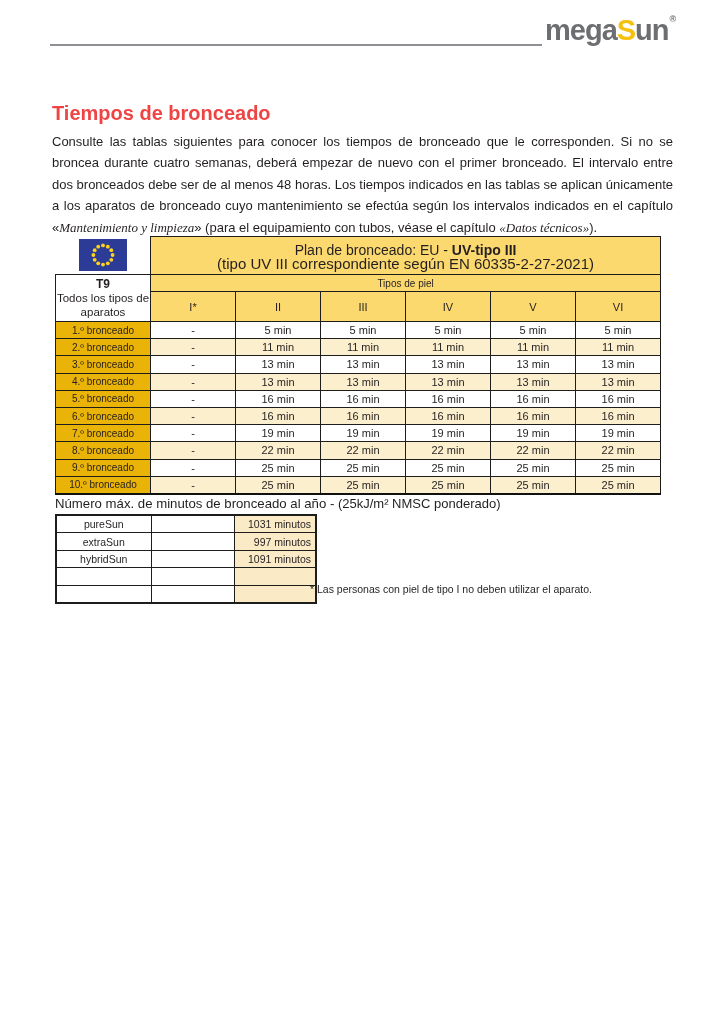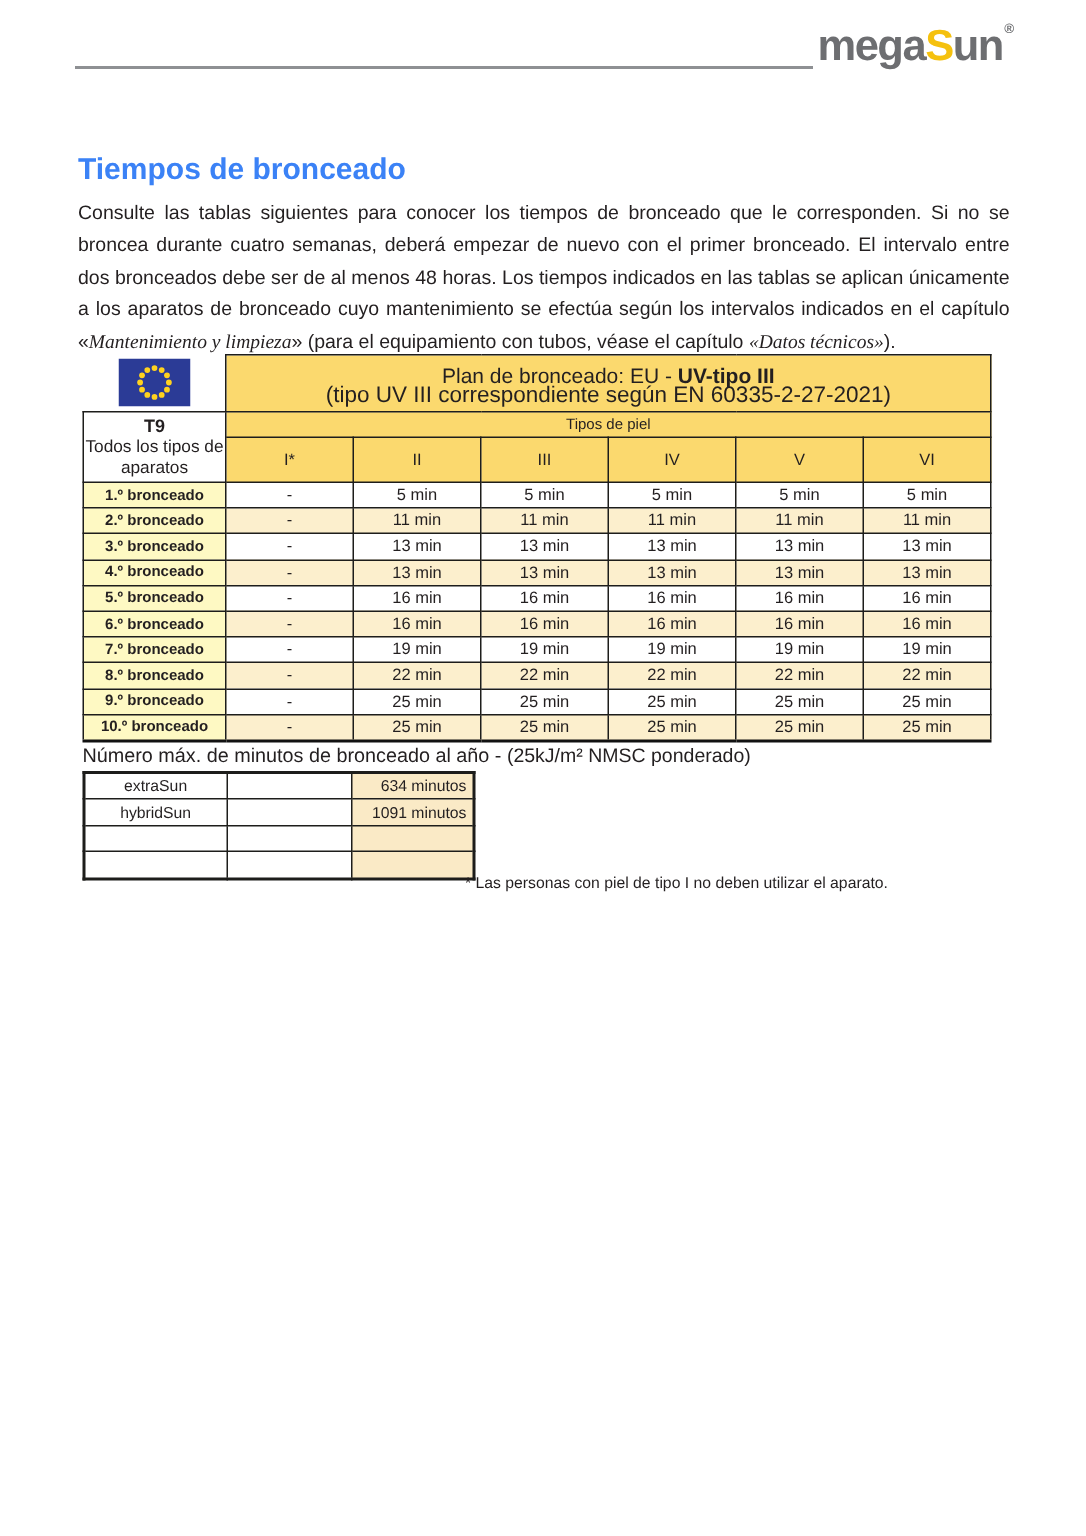--- a/index.html
+++ b/index.html
@@ -7,39 +7,39 @@
         font-family:"Liberation Sans",sans-serif;color:#231f20;overflow:hidden;}
 
   
   .topline{position:absolute;left:50px;top:44px;width:492px;height:2px;background:#8e9093;}
   .logo{position:absolute;left:545px;top:14px;font-size:29px;font-weight:bold;
         color:#6d6e71;letter-spacing:-1px;white-space:nowrap;}
   .logo .logo-s{color:#f5c10e;}
   .logo .reg{font-size:9px;vertical-align:18px;letter-spacing:0;margin-left:1px;}
 
   
-  .title{position:absolute;left:52px;top:102px;margin:0;font-size:20px;font-weight:bold;color:#3b82f6;}
+  .title{position:absolute;left:52px;top:102px;margin:0;font-size:20px;font-weight:bold;color:#ef4444;}
   .body-par{position:absolute;left:52px;top:131px;width:621px;margin:0;font-size:13px;
             line-height:21.4px;text-align:justify;}
   .body-par i{font-style:italic;font-family:Liberation Serif, serif;}
 
   
   table.plan{position:absolute;left:55px;top:236px;width:605px;border-collapse:collapse;table-layout:fixed;}
   table.plan td{border:1px solid #1d1d1b;padding:0;text-align:center;vertical-align:middle;}
   td.flag-cell{border:none !important;background:#fff;}
   td.plan-head{background:#fbd96e;height:37px;}
   .plan-title{font-size:14px;line-height:16px;}
   .plan-title b{font-weight:bold;}
   .plan-sub{font-size:15px;line-height:11px;}
   td.t9-cell{background:#fff;font-size:11.5px;line-height:14px;padding:0 1px;}
   .t9{font-weight:bold;font-size:12px;}
   td.skin-head{background:#fbd96e;font-size:10px;height:16px;}
   tr.r-types td{background:#fbd96e;font-size:11px;height:29px;}
   tr.dr td{height:16.2px;font-size:11px;}
-  tr.dr td.lbl{background:#fef9c3;font-size:10px;font-weight:bold;}
+  tr.dr td.lbl{background:#eab308;font-size:10px;}
   tr.dr.odd td.val{background:#ffffff;}
   tr.dr.even td.val{background:#fcefcd;}
   tr.dr.last td{border-bottom:2px solid #111;}
 
   
   .annual-head{position:absolute;left:55px;top:496px;font-size:13.2px;white-space:nowrap;}
   .annual-head .small{font-size:13px;}
   table.annual{position:absolute;left:55px;top:514px;width:260px;border-collapse:collapse;
                table-layout:fixed;border:2px solid #1d1d1b;}
   table.annual td{border:1px solid #1d1d1b;height:16.4px;font-size:10.5px;text-align:center;
@@ -217,23 +217,28 @@
   <div class="annual-head"><span>Número máx. de minutos de bronceado al año - </span><span class="small">(25kJ/m² NMSC ponderado)</span></div>
 
   <table class="annual">
     <colgroup>
         <col style="width:95px">
         <col style="width:83px">
         <col style="width:82px">
       </colgroup>
     <tbody>
       <tr>
+        <td>pureSun</td>
+        <td></td>
+        <td class="val">1031 minutos</td>
+      </tr>
+      <tr>
         <td>extraSun</td>
         <td></td>
-        <td class="val">634 minutos</td>
+        <td class="val">997 minutos</td>
       </tr>
       <tr>
         <td>hybridSun</td>
         <td></td>
         <td class="val">1091 minutos</td>
       </tr>
       <tr>
         <td></td>
         <td></td>
         <td class="val"></td>

